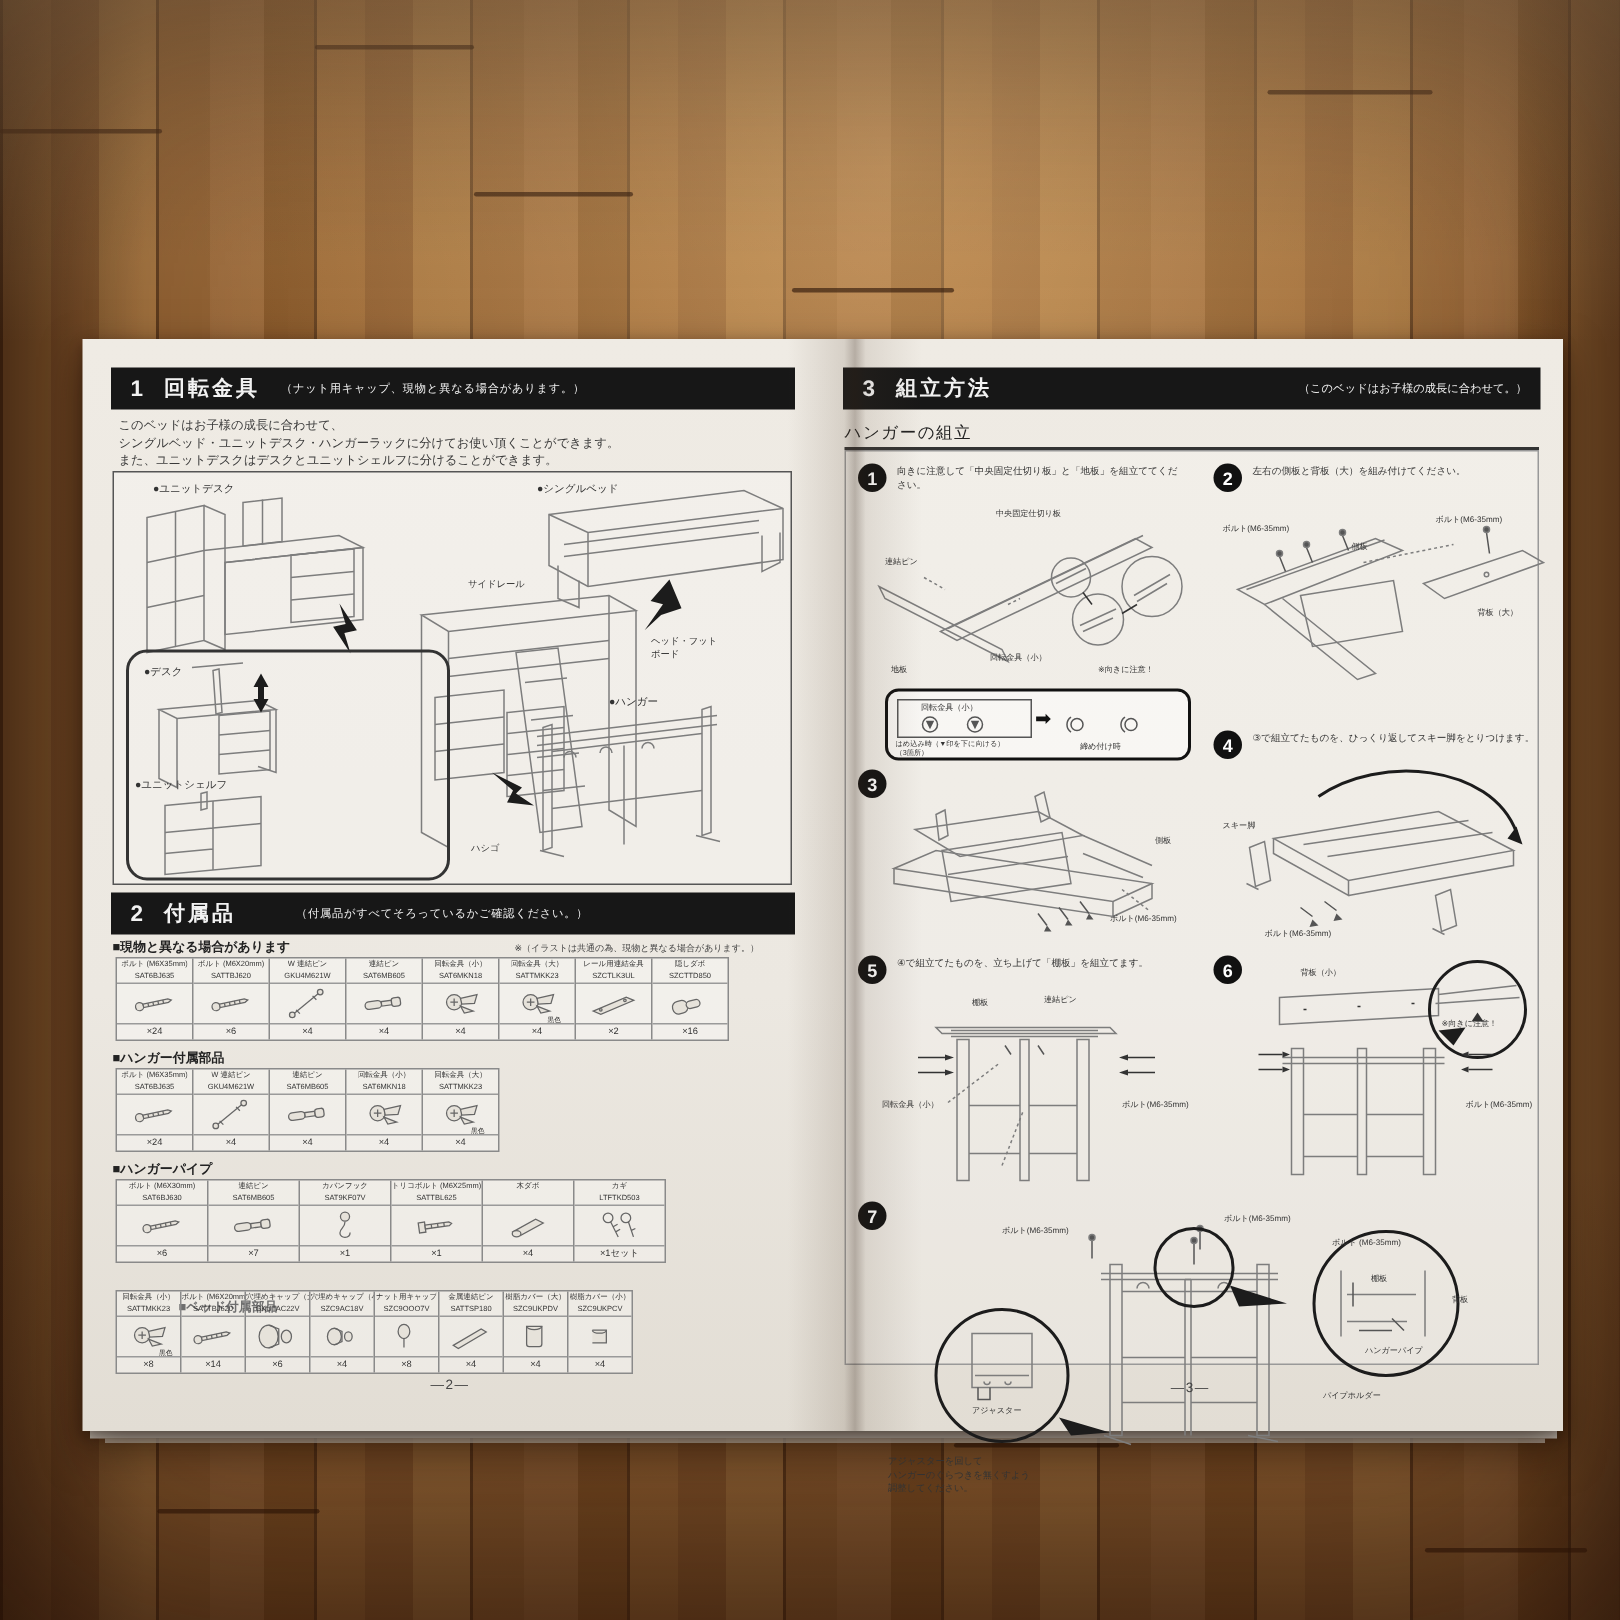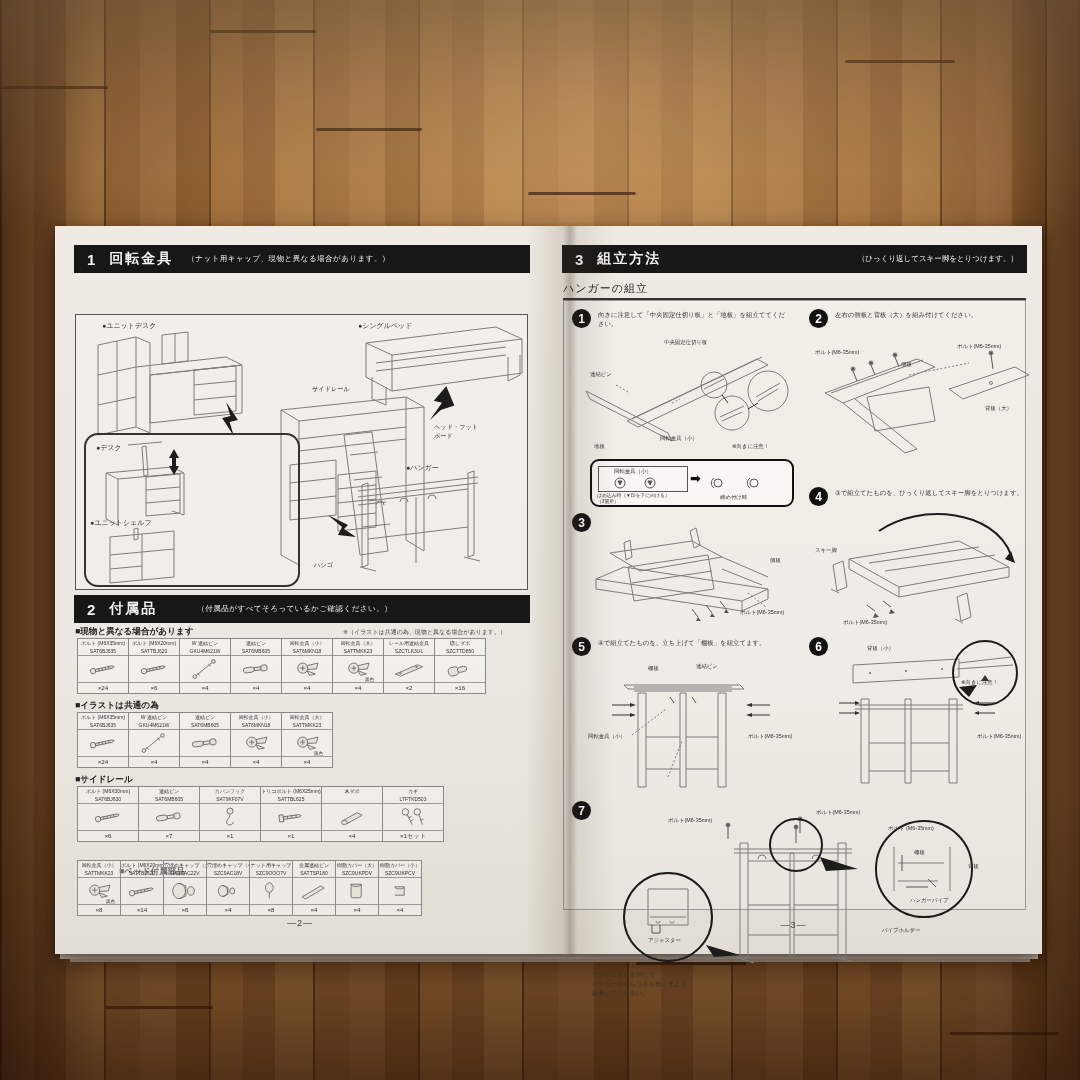--- a/index.html
+++ b/index.html
@@ -93,20 +93,25 @@
   <div class="manual">
 
     <div class="page page-left">
 
       <div class="secbar" style="top:20px;">
         <span class="num">1</span>
         <span class="ttl">回転金具</span>
         <span class="note">（ナット用キャップ、現物と異なる場合があります。）</span>
       </div>
 
+      <div class="intro">
+        <div>このベッドはお子様の成長に合わせて、</div>
+        <div>シングルベッド・ユニットデスク・ハンガーラックに分けてお使い頂くことができます。</div>
+        <div>また、ユニットデスクはデスクとユニットシェルフに分けることができます。</div>
+      </div>
 
       <div class="bigbox">
         <svg class="ill" width="451" height="274" viewBox="0 0 451 274" fill="none" stroke="#7d7d7d" stroke-width="1">
 
           <g>
             <path d="M22,30 L60,22 L60,112 L22,120 Z"></path>
               <path d="M22,60 L60,52 M22,90 L60,82 M41,26 L41,116"></path>
             <path d="M60,22 L74,28 L74,118 L60,112"></path>
             <path d="M60,52 L150,42 L166,50 L74,60"></path>
             <path d="M74,60 L166,50 L166,98 L74,108 Z"></path>
@@ -289,21 +294,21 @@
                 <g transform="rotate(-14 20 14)">
                   <rect x="6" y="9" width="12" height="10" rx="4.5" fill="#e6e2da"></rect>
                   <rect x="17" y="11" width="11" height="6" rx="3" fill="#e6e2da"></rect>
                 </g>
               </svg>
             </div>
             <div class="pcount">×16</div>
           </div>
         </div>
 
-      <div class="ptitle" style="left:20px;top:474px;">■イラストは共通の為</div>
+      <div class="ptitle" style="left:20px;top:474px;">■ハンガー付属部品</div>
       <div class="ptable" style="left:22px;top:486px;">
           <div class="pcell" style="width: 50px;">
             <div class="pname">ボルト (M6X35mm)</div>
             <div class="pcode">SAT6BJ635</div>
             <div class="picon">
               <svg width="34" height="22" viewBox="0 0 40 26" fill="none" stroke="#666" stroke-width="1">
                 <g transform="rotate(-12 20 13)">
                   <circle cx="8" cy="13" r="3.2" fill="#e6e2da"></circle>
                   <path d="M11,11.6 L31,11.6 L33.5,13 L31,14.4 L11,14.4 Z" fill="#e6e2da"></path>
                   <path d="M15,11.6 V14.4 M19,11.6 V14.4 M23,11.6 V14.4 M27,11.6 V14.4"></path>
@@ -361,21 +366,21 @@
                 <path d="M12,12 h6 M15,9 v6"></path>
                 <path d="M20,9 L33,6 L31,13 L21,13.5 Z" fill="#e6e2da"></path>
                 <path d="M20,15 L30,19 L23,20.5 Z" fill="#e6e2da"></path>
               </svg>
               <span class="pblack">黒色</span>
             </div>
             <div class="pcount">×4</div>
           </div>
         </div>
 
-      <div class="ptitle" style="left:20px;top:548px;">■サイドレール</div>
+      <div class="ptitle" style="left:20px;top:548px;">■ハンガーパイプ</div>
       <div class="ptable" style="left:22px;top:560px;">
           <div class="pcell" style="width: 60px;">
             <div class="pname">ボルト (M6X30mm)</div>
             <div class="pcode">SAT6BJ630</div>
             <div class="picon">
               <svg width="34" height="22" viewBox="0 0 40 26" fill="none" stroke="#666" stroke-width="1">
                 <g transform="rotate(-12 20 13)">
                   <circle cx="8" cy="13" r="3.2" fill="#e6e2da"></circle>
                   <path d="M11,11.6 L31,11.6 L33.5,13 L31,14.4 L11,14.4 Z" fill="#e6e2da"></path>
                   <path d="M15,11.6 V14.4 M19,11.6 V14.4 M23,11.6 V14.4 M27,11.6 V14.4"></path>
@@ -549,21 +554,21 @@
         </div>
 
       <div class="pagenum" style="top:692px;">—2—</div>
     </div>
 
     <div class="page page-right">
 
       <div class="secbar" style="left:18px;top:20px;">
         <span class="num">3</span>
         <span class="ttl">組立方法</span>
-        <span class="note-right">（ひっくり返してスキー脚をとりつけます。）</span>
+        <span class="note-right">（このベッドはお子様の成長に合わせて。）</span>
       </div>
 
       <div class="subbar">
         <span>ハンガーの組立</span>
       </div>
 
       <div class="stepsbox">
 
         <div class="step" style="left:8px;top:8px;width:235px;height:196px;">
           <div class="step-num">1</div>

